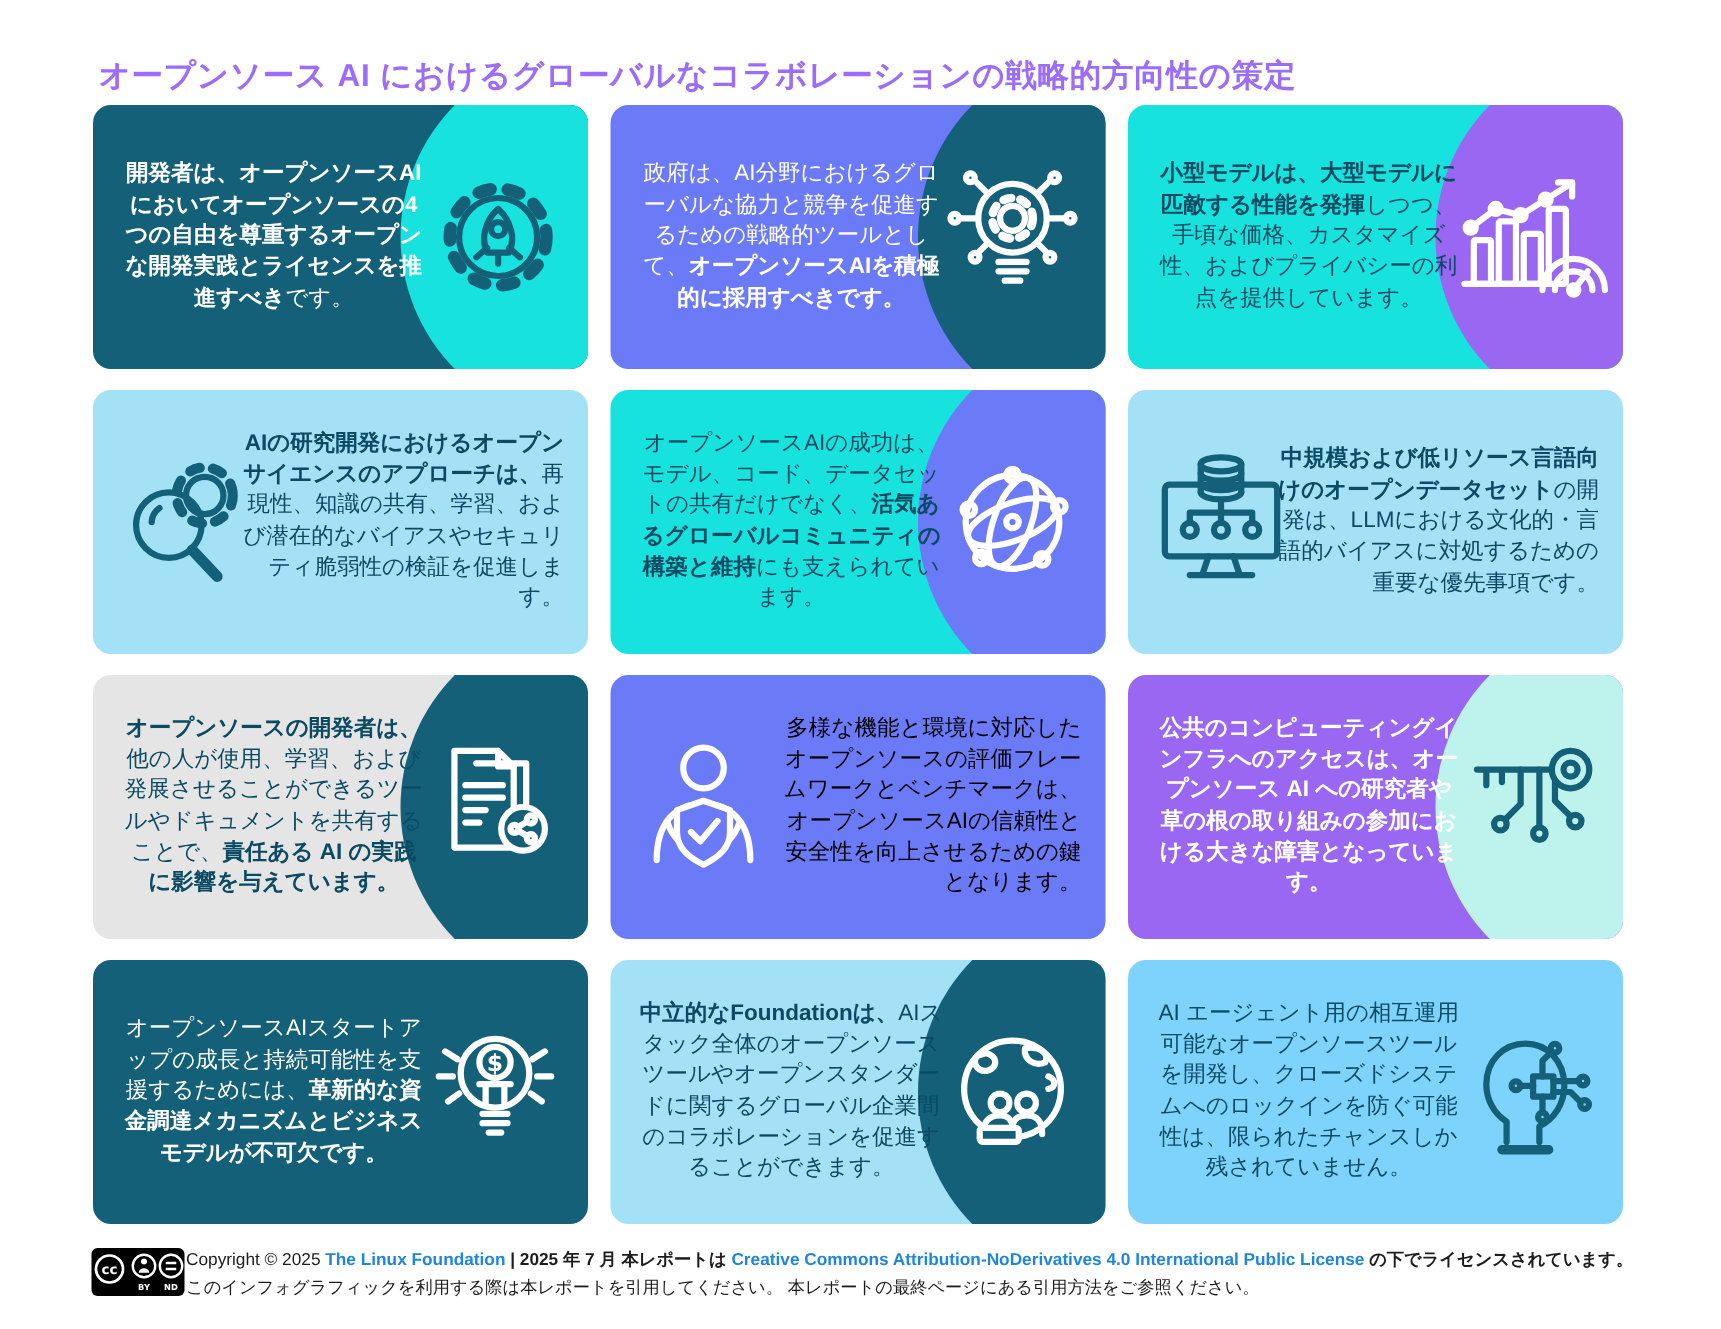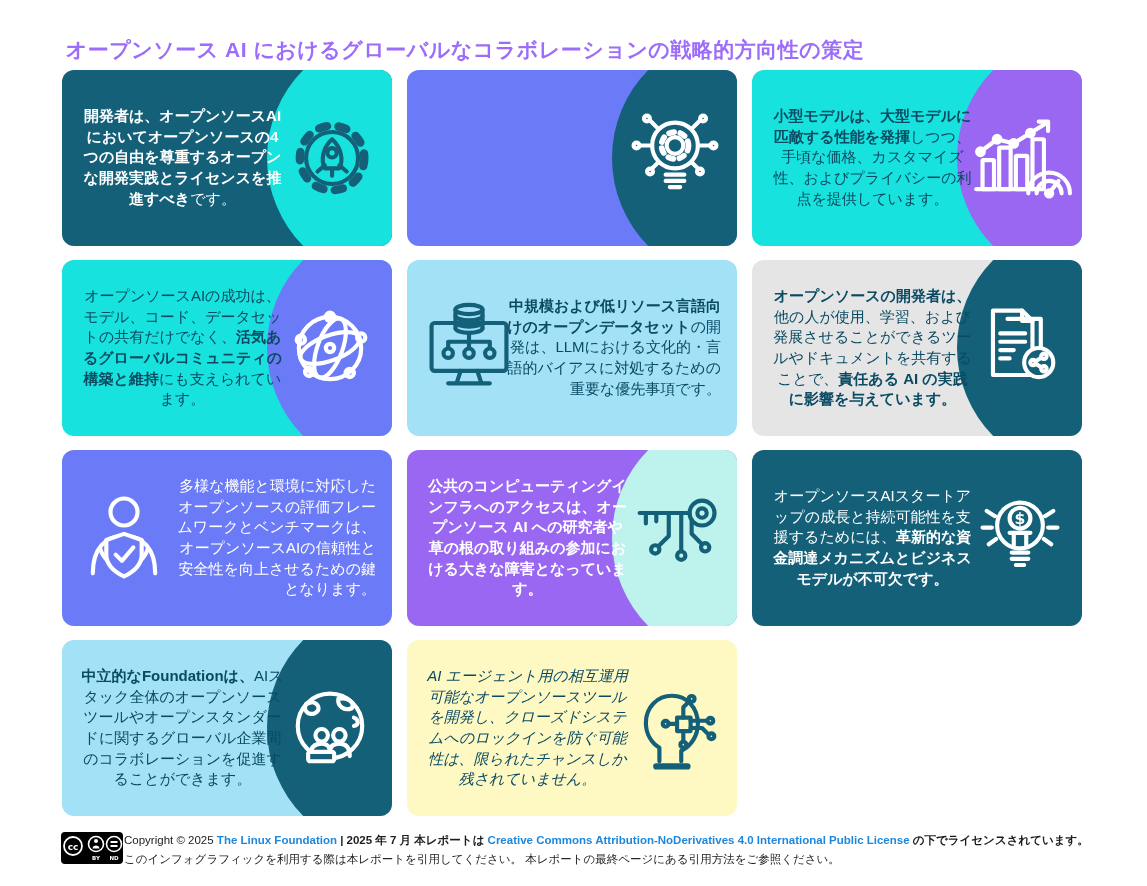--- a/index.html
+++ b/index.html
@@ -44,20 +44,21 @@
           <circle cx="52" cy="50" r="25"></circle>
           <path d="M45 60 C41 52 43 40 52 32 C61 40 63 52 59 60 Z"></path>
           <circle cx="52" cy="45" r="4.5"></circle>
           <path d="M45 57 L38 63 M59 57 L66 63 M52 61 V67"></path>
         </svg>
       </div>
     </div>
 
     <div class="card" style="background: rgb(107, 123, 247); color: rgb(255, 255, 255); --circbg: #136078;">
       <div class="circle" style="background: rgb(19, 96, 120);"></div>
+      <p class="txt"><span>政府は、AI分野におけるグローバルな協力と競争を促進するための戦略的ツールとして、</span><span class="b">オープンソースAIを積極的に採用すべきです。</span></p>
       <div class="icon icon-right" style="color: rgb(255, 255, 255);">
         <svg viewBox="0 0 100 100">
           <circle cx="50" cy="38" r="22"></circle>
           <path d="M41 66 H59 M41 72 H59 M45 78 H55"></path>
           <circle cx="50" cy="38" r="8"></circle>
           <circle cx="50" cy="38" r="13" stroke-width="5.5" stroke-dasharray="5 6"></circle>
           <path d="M28 38 H16"></path>
             <circle cx="13" cy="38" r="2.8"></circle>
           <path d="M72 38 H84"></path>
             <circle cx="87" cy="38" r="2.8"></circle>
@@ -90,20 +91,32 @@
           <circle cx="44" cy="36" r="3.2"></circle>
             <circle cx="60" cy="26" r="3.2"></circle>
           <path d="M58 84 A20 20 0 0 1 98 84"></path>
           <path d="M66 84 A12 12 0 0 1 90 84"></path>
           <path d="M78 84 L87 72"></path>
           <circle cx="78" cy="84" r="3"></circle>
         </svg>
       </div>
     </div>
 
+    <div class="card flip wide" style="background: rgb(163, 225, 246); color: rgb(10, 74, 99); --circbg: #A3E1F6;">
+      <p class="txt"><span class="b">AIの研究開発におけるオープンサイエンスのアプローチは、</span><span>再現性、知識の共有、学習、および潜在的なバイアスやセキュリティ脆弱性の検証を促進します。</span></p>
+      <div class="icon icon-left" style="color: rgb(19, 96, 120);">
+        <svg viewBox="0 0 100 100">
+          <circle cx="62" cy="33" r="18" stroke-width="6.5" stroke-dasharray="6.5 8.5"></circle>
+          <circle cx="62" cy="33" r="12"></circle>
+          <circle cx="39" cy="52" r="21"></circle>
+          <path d="M28 50 A12 12 0 0 1 33 41"></path>
+          <path d="M54 68 L70 85" stroke-width="7"></path>
+        </svg>
+      </div>
+    </div>
 
     <div class="card" style="background: rgb(23, 226, 221); color: rgb(10, 74, 99); --circbg: #6B7BF7;">
       <div class="circle" style="background: rgb(107, 123, 247);"></div>
       <p class="txt"><span>オープンソースAIの成功は、モデル、コード、データセットの共有だけでなく、</span><span class="b">活気あるグローバルコミュニティの構築と維持</span><span>にも支えられています。</span></p>
       <div class="icon icon-right" style="color: rgb(255, 255, 255);">
         <svg viewBox="0 0 100 100">
           <circle cx="50" cy="50" r="30"></circle>
           <ellipse cx="50" cy="50" rx="30" ry="12" transform="rotate(-20 50 50)"></ellipse>
           <ellipse cx="50" cy="50" rx="12" ry="30" transform="rotate(20 50 50)"></ellipse>
           <circle cx="50" cy="20" r="4"></circle>
@@ -144,21 +157,21 @@
           <path d="M31 36 H55 M31 44 H55 M31 52 H44 M31 60 H40"></path>
           <circle class="fillbg" cx="68" cy="64" r="14"></circle>
           <circle cx="62.5" cy="64" r="2.6"></circle>
             <circle cx="73" cy="58" r="2.6"></circle>
             <circle cx="73" cy="70" r="2.6"></circle>
           <path d="M65 62.8 L70.5 59.4 M65 65.2 L70.5 68.6"></path>
         </svg>
       </div>
     </div>
 
-    <div class="card flip" style="background: rgb(107, 123, 247); color: #ffffff; --circbg: #6B7BF7;">
+    <div class="card flip" style="background: rgb(107, 123, 247); color: #000000; --circbg: #6B7BF7;">
       <p class="txt"><span>多様な機能と環境に対応したオープンソースの評価フレームワークとベンチマークは、オープンソースAIの信頼性と安全性を向上させるための鍵となります。</span></p>
       <div class="icon icon-left" style="color: rgb(255, 255, 255);">
         <svg viewBox="0 0 100 100">
           <circle cx="50" cy="25" r="13"></circle>
           <path d="M20 84 C20 60 32 48 50 48 C68 48 80 60 80 84"></path>
           <path d="M27 60 C30 70 38 76 44 78 M73 60 C70 70 62 76 56 78"></path>
           <path class="fillbg" d="M50 46 L67 52 V66 C67 76 60 82 50 87 C40 82 33 76 33 66 V52 Z"></path>
           <path d="M42 66 L48 72 L59 59"></path>
         </svg>
       </div>
@@ -208,21 +221,21 @@
           <path d="M73 40 C78 42 78 47 73 48"></path>
           <circle cx="42" cy="57" r="6"></circle>
             <circle cx="59" cy="57" r="6"></circle>
           <path d="M31 77 C31 68 36 65 42 65 C47 65 50 68 50 73"></path>
           <path d="M50 73 C50 68 53 65 59 65 C65 65 69 68 69 77"></path>
           <rect class="fillbg" x="29" y="73" width="25" height="9" rx="2"></rect>
         </svg>
       </div>
     </div>
 
-    <div class="card" style="background: #fef9c3; color: rgb(10, 74, 99); font-style: italic; --circbg: #17E2DD;">
+    <div class="card" style="background: #7dd3fc; color: rgb(10, 74, 99); --circbg: #17E2DD;">
       <p class="txt"><span>AI エージェント用の相互運用可能なオープンソースツールを開発し、クローズドシステムへのロックインを防ぐ可能性は、限られたチャンスしか残されていません。</span></p>
       <div class="icon icon-right" style="color: rgb(19, 96, 120);">
         <svg viewBox="0 0 100 100">
           <path d="M56 82 V72 C66 67 72 57 72 46 C72 30 61 19 47 19 C33 19 22 30 22 45 C22 55 27 64 35 69 V82"></path>
           <path d="M32 87 H62" stroke-width="6"></path>
           <rect x="52" y="40" width="13" height="13"></rect>
           <path d="M65 43 H80 M65 50 H76 L82 56 M58 40 V30 L64 24 M58 53 V62 M52 46 H44"></path>
           <circle cx="84" cy="43" r="2.8"></circle>
             <circle cx="85" cy="58" r="2.8"></circle>
           <circle cx="66" cy="22" r="2.8"></circle>

